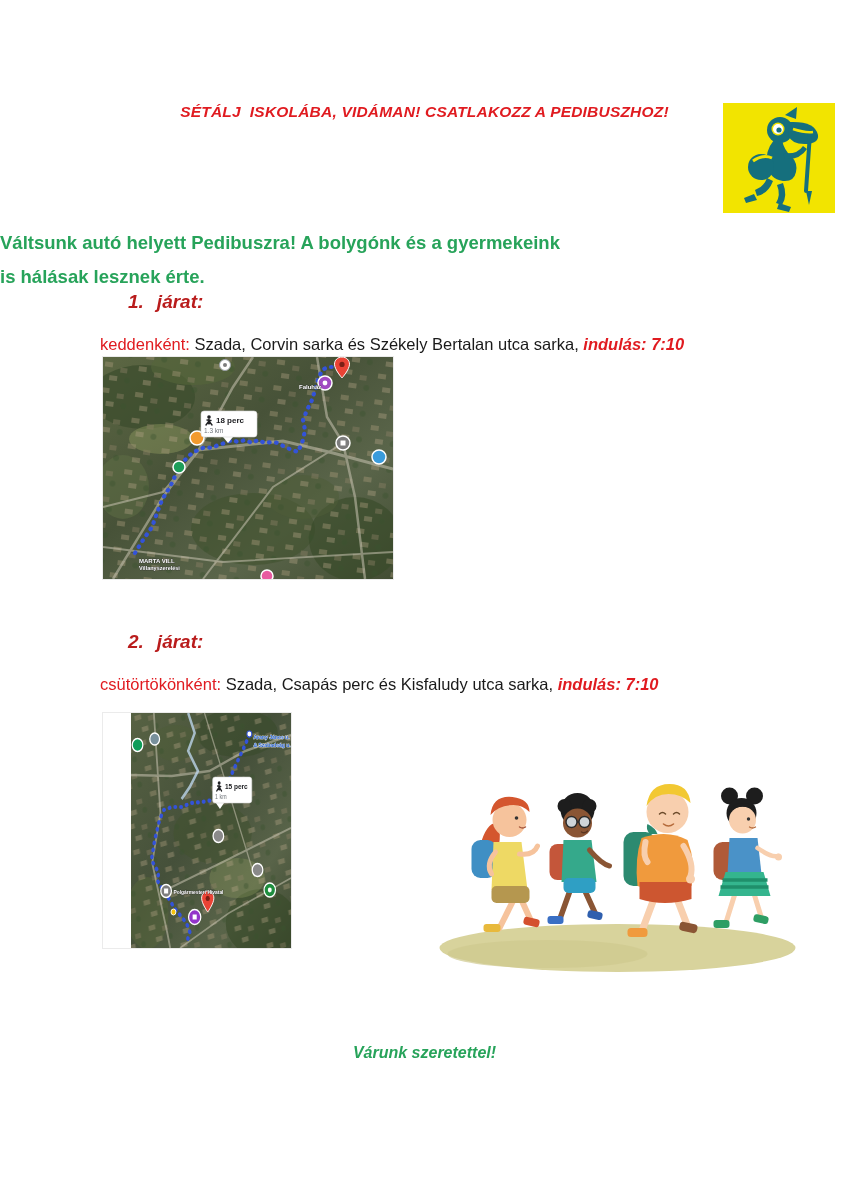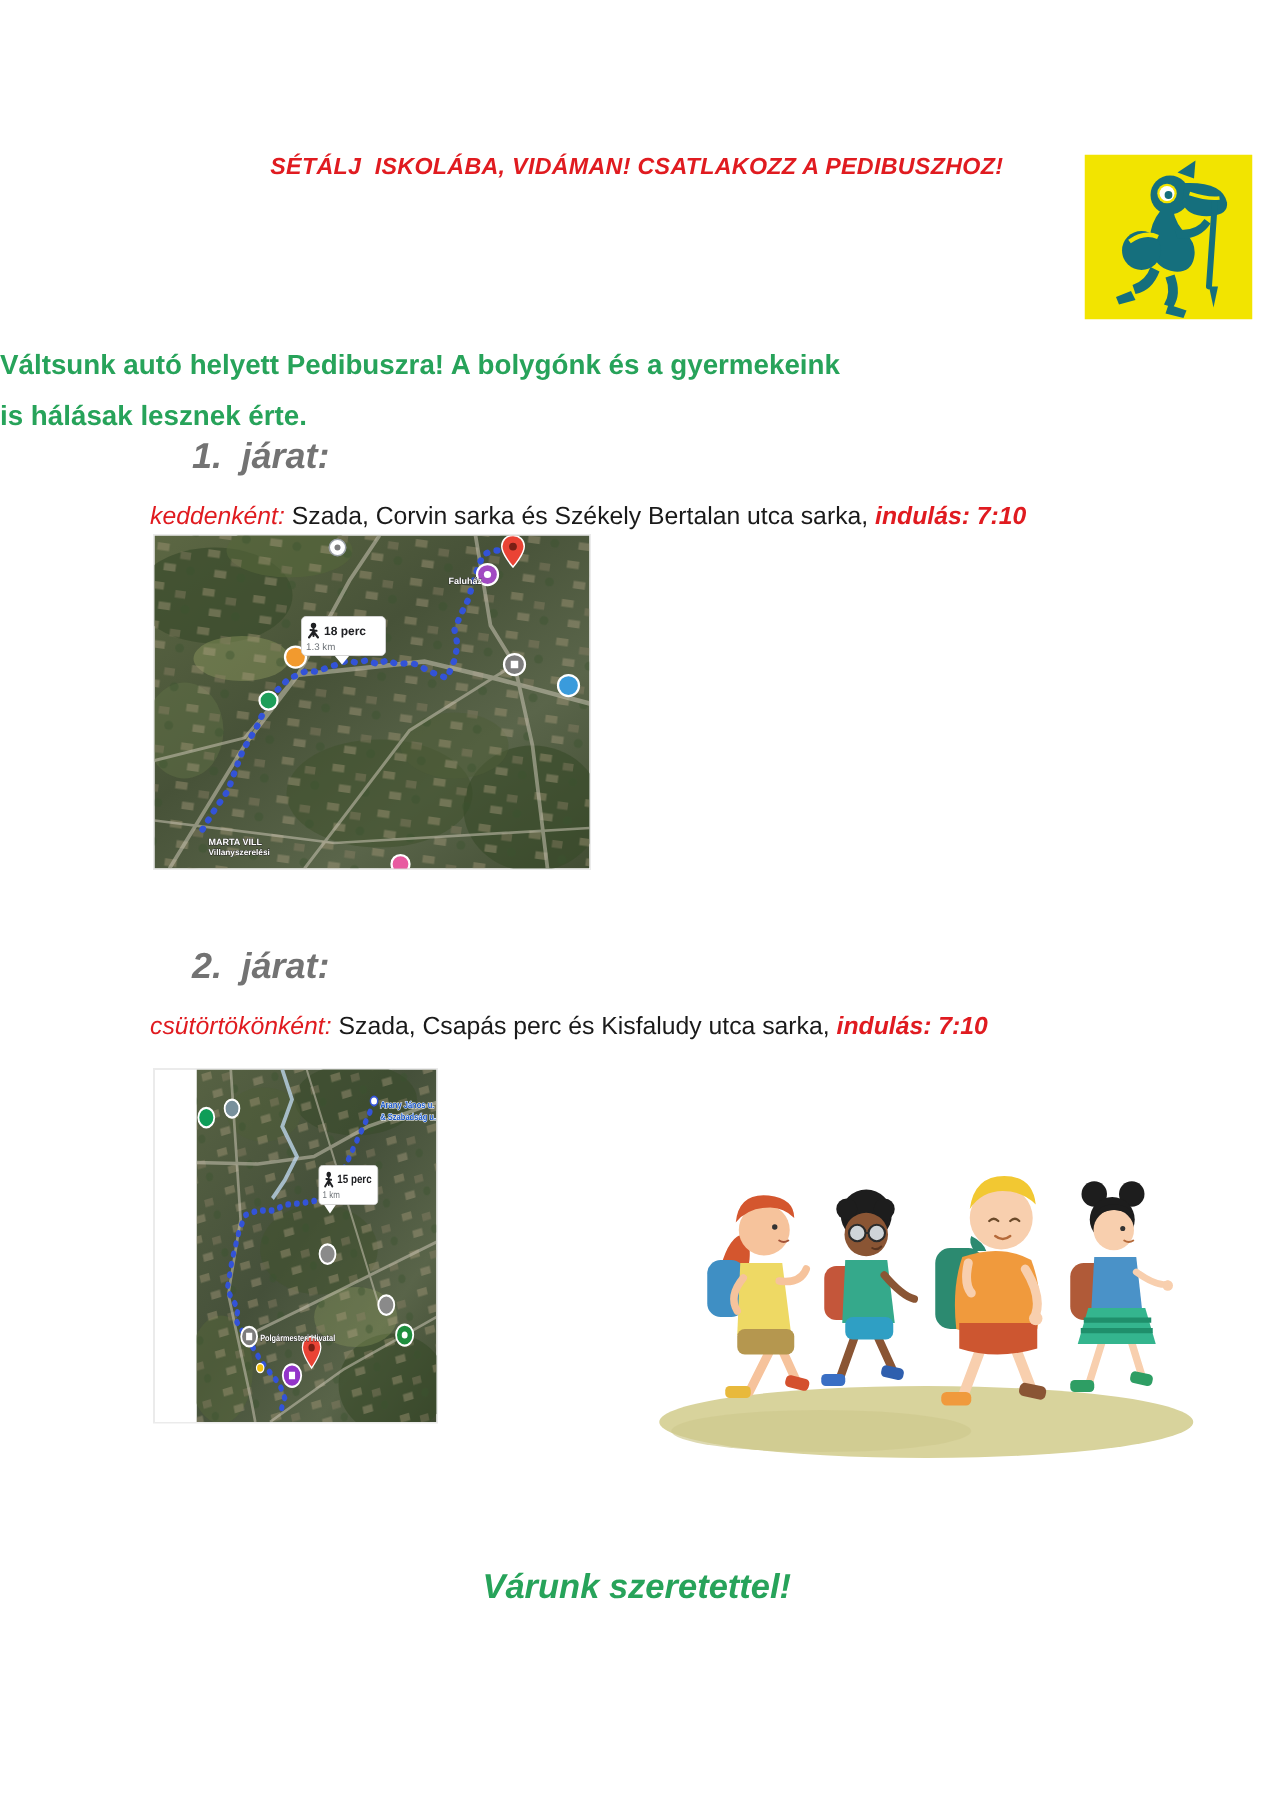--- a/index.html
+++ b/index.html
@@ -11,36 +11,36 @@
     position:absolute; top:103px; left:0; width:100%; text-align:center;
     color:#e01b20; font-size:15.5px; font-weight:bold; font-style:italic;
     white-space:pre-wrap; letter-spacing:.2px;
   }
   .logo { position:absolute; left:723px; top:103px; width:112px; height:110px; }
   .intro {
     position:absolute; top:178px; left:0; width:100%; text-align:left;
     color:#27a35a; font-weight:bold; font-size:18.5px; line-height:34px;margin-top:48px;
   }
   .route-heading {
-    position:absolute; left:128px; color:#737373; font-weight:bold;
-    font-style:italic; font-size:24px;
+    position:absolute; left:128px; color:#b91c1c; font-weight:bold;
+    font-style:italic; font-size:19px;
   }
   .rh1 { top:291px; } .rh2 { top:631px; }
   .rnum { margin-right:13px; }
   .route-line { position:absolute; left:100px; font-size:16.5px; color:#1a1a1a; white-space:nowrap; }
   .rl1 { top:335px; } .rl2 { top:675px; }
-  .day { color:#e01b20; font-style:italic; }
+  .day { color:#e01b20; }
   .dep { color:#e01b20; font-style:italic; font-weight:bold; }
   .map { position:absolute; box-shadow:0 0 0 1px rgba(0,0,0,.08); }
   .map1 { left:103px; top:357px; width:290px; height:222px; }
   .map2 { left:103px; top:713px; width:160px; height:235px;padding-left:28px; }
   .kids { position:absolute; left:425px; top:760px; width:375px; height:215px; }
   .closing {
     position:absolute; top:1044px; left:0; width:100%; text-align:center;
-    color:#27a35a; font-weight:bold; font-style:italic; font-size:23px;
+    color:#27a35a; font-weight:bold; font-style:italic; font-size:16px;
   }
   svg { display:block; width:100%; height:100%; }
   .mlabel { font-family:"Liberation Sans",sans-serif; fill:#ffffff; stroke:#2b2b2b; stroke-width:.55px; paint-order:stroke; font-weight:bold; }
   .bluelabel { font-family:"Liberation Sans",sans-serif; fill:#1a57c9; stroke:#ffffff; stroke-width:.7px; paint-order:stroke; font-weight:bold; }
   .bubble-main { font-family:"Liberation Sans",sans-serif; font-weight:bold; fill:#202124; }
   .bubble-sub { font-family:"Liberation Sans",sans-serif; fill:#70757a; }
 </style>
 </head>
 <body>
 

